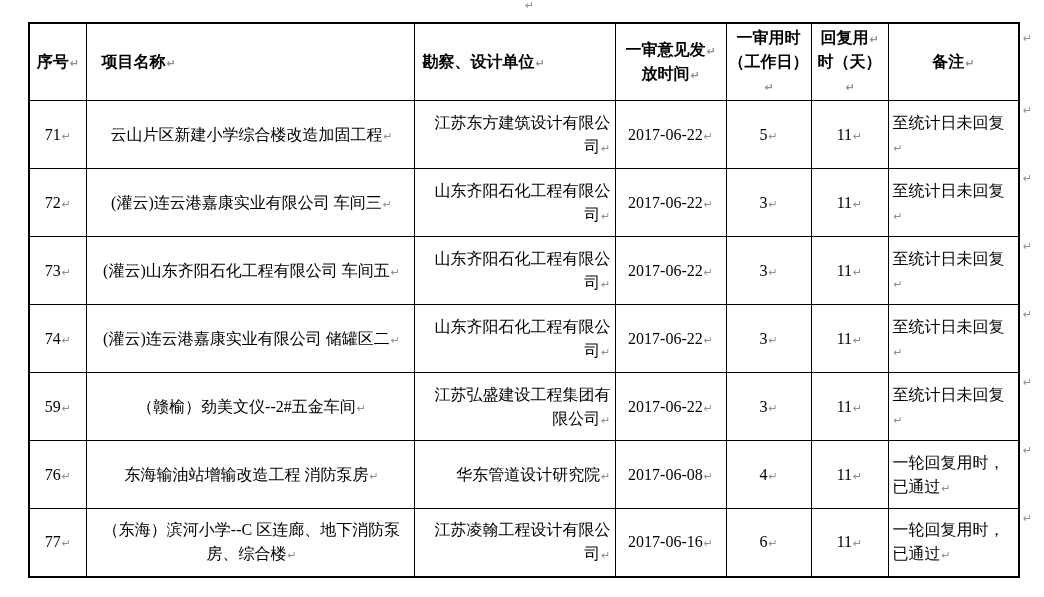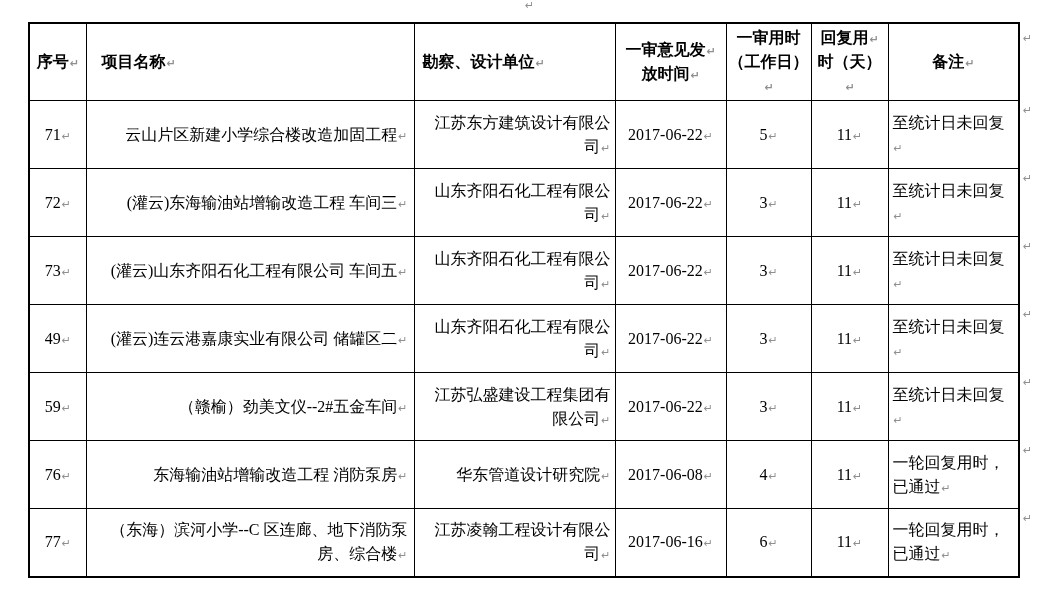--- a/index.html
+++ b/index.html
@@ -17,21 +17,21 @@
     border:1px solid #000;
     font-size:16px;line-height:24px;
     vertical-align:middle;overflow:hidden;
   }
   .review-table th{font-weight:bold;text-align:center;padding:2px 2px;}
   .review-table thead tr{height:70px;}
   .review-table tbody tr{height:68px;}
   col.c1{width:57px;}  col.c2{width:328px;} col.c3{width:201px;}
   col.c4{width:111px;} col.c5{width:85px;}  col.c6{width:77px;} col.c7{width:131px;}
   td.cell-center{text-align:center;padding:2px 2px;}
-  td.cell-project{text-align:right;padding:2px 6px 2px 9px;word-break:break-all;}
+  td.cell-project{text-align:center;padding:2px 6px 2px 9px;word-break:break-all;}
   td.cell-designer{text-align:right;padding:2px 4px 2px 8px;word-break:break-all;}
   td.cell-remark{text-align:left;padding:2px 4px;word-break:break-all;}
   .hl{text-align:center;}
   .pmark{
     color:#8f8f8f;font-size:11px;line-height:1;
     font-family:"DejaVu Sans",sans-serif;
     margin-left:1px;vertical-align:baseline;white-space:nowrap;
   }
   .row-marks{position:absolute;left:1022px;top:24px;width:20px;}
   .row-marks .rm{height:68px;padding-top:4px;box-sizing:border-box;}
@@ -77,38 +77,38 @@
       <td class="cell-center"><span>71</span><span class="pmark">↵</span></td>
       <td class="cell-project"><span>云山片区新建小学综合楼改造加固工程</span><span class="pmark">↵</span></td>
       <td class="cell-designer"><span>江苏东方建筑设计有限公司</span><span class="pmark">↵</span></td>
       <td class="cell-center"><span>2017-06-22</span><span class="pmark">↵</span></td>
       <td class="cell-center"><span>5</span><span class="pmark">↵</span></td>
       <td class="cell-center"><span>11</span><span class="pmark">↵</span></td>
       <td class="cell-remark"><span>至统计日未回复</span><span class="pmark">↵</span></td>
     </tr>
     <tr>
       <td class="cell-center"><span>72</span><span class="pmark">↵</span></td>
-      <td class="cell-project"><span>(灌云)东海输油站增输改造工程 车间三</span><span class="pmark">↵</span></td>
+      <td class="cell-project"><span>(灌云)连云港嘉康实业有限公司 车间三</span><span class="pmark">↵</span></td>
       <td class="cell-designer"><span>山东齐阳石化工程有限公司</span><span class="pmark">↵</span></td>
       <td class="cell-center"><span>2017-06-22</span><span class="pmark">↵</span></td>
       <td class="cell-center"><span>3</span><span class="pmark">↵</span></td>
       <td class="cell-center"><span>11</span><span class="pmark">↵</span></td>
       <td class="cell-remark"><span>至统计日未回复</span><span class="pmark">↵</span></td>
     </tr>
     <tr>
       <td class="cell-center"><span>73</span><span class="pmark">↵</span></td>
       <td class="cell-project"><span>(灌云)山东齐阳石化工程有限公司 车间五</span><span class="pmark">↵</span></td>
       <td class="cell-designer"><span>山东齐阳石化工程有限公司</span><span class="pmark">↵</span></td>
       <td class="cell-center"><span>2017-06-22</span><span class="pmark">↵</span></td>
       <td class="cell-center"><span>3</span><span class="pmark">↵</span></td>
       <td class="cell-center"><span>11</span><span class="pmark">↵</span></td>
       <td class="cell-remark"><span>至统计日未回复</span><span class="pmark">↵</span></td>
     </tr>
     <tr>
-      <td class="cell-center"><span>49</span><span class="pmark">↵</span></td>
+      <td class="cell-center"><span>74</span><span class="pmark">↵</span></td>
       <td class="cell-project"><span>(灌云)连云港嘉康实业有限公司 储罐区二</span><span class="pmark">↵</span></td>
       <td class="cell-designer"><span>山东齐阳石化工程有限公司</span><span class="pmark">↵</span></td>
       <td class="cell-center"><span>2017-06-22</span><span class="pmark">↵</span></td>
       <td class="cell-center"><span>3</span><span class="pmark">↵</span></td>
       <td class="cell-center"><span>11</span><span class="pmark">↵</span></td>
       <td class="cell-remark"><span>至统计日未回复</span><span class="pmark">↵</span></td>
     </tr>
     <tr>
       <td class="cell-center"><span>59</span><span class="pmark">↵</span></td>
       <td class="cell-project"><span>（赣榆）劲美文仪--2#五金车间</span><span class="pmark">↵</span></td>

